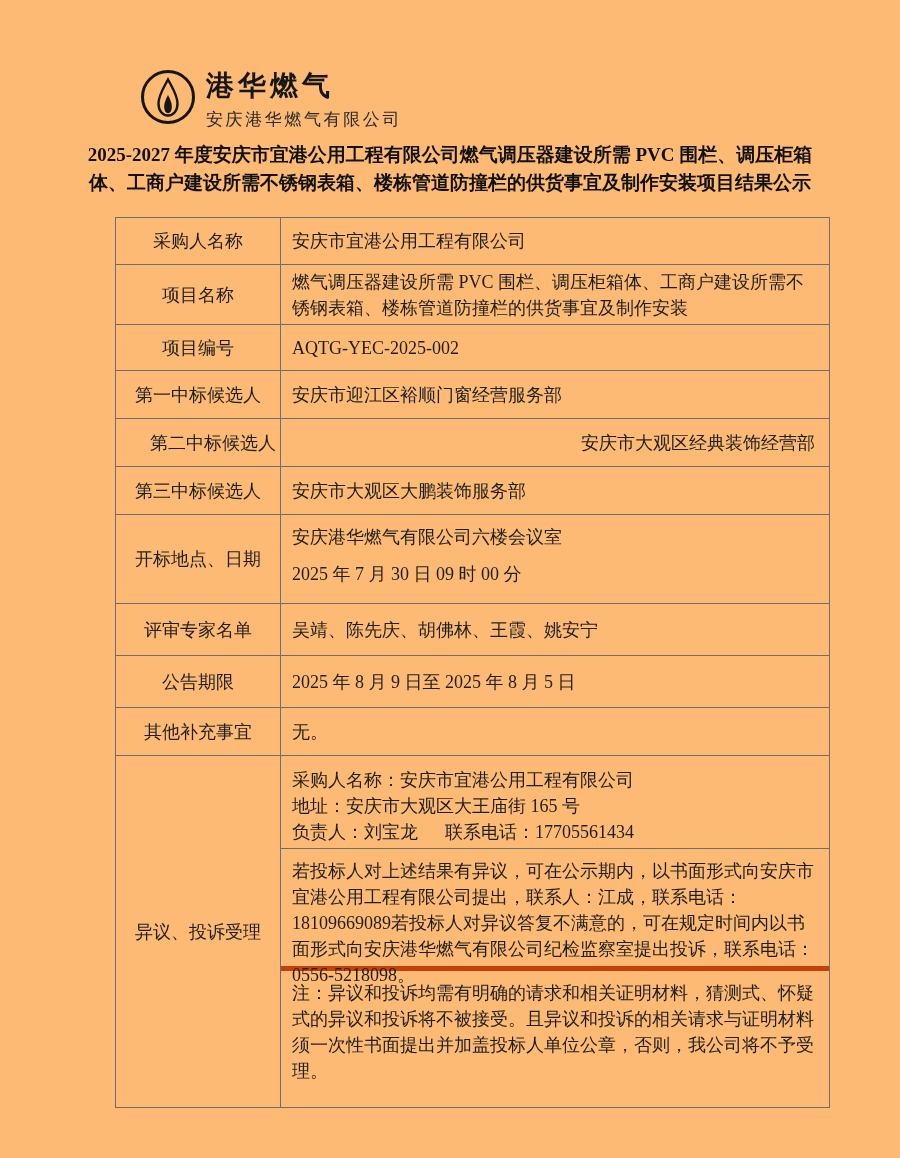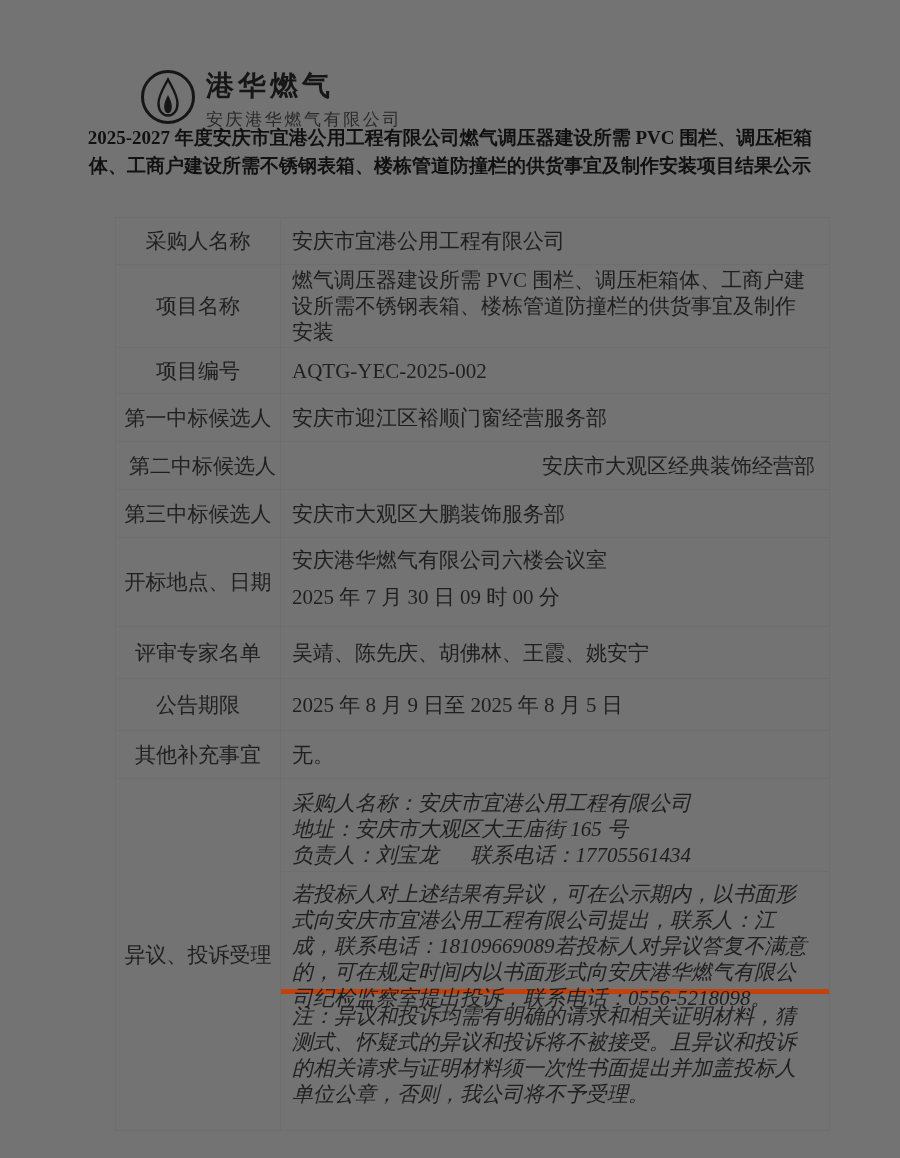--- a/index.html
+++ b/index.html
@@ -1,20 +1,20 @@
 <!DOCTYPE html>
 <html><head>
 <meta charset="utf-8">
 <style>
   html, body { margin: 0; padding: 0; background: #ffffff; }
   .page {
     position: relative;
     width: 900px;
     height: 1158px;
-    background: #737373;
+    background: #fdba74;
     font-family: "Liberation Serif", "DejaVu Serif", serif;
     color: #1f1f1f;
     overflow: hidden;
   }
 
   
   .logo {
     position: absolute;
     left: 139px;
     top: 68px;
@@ -37,38 +37,38 @@
     color: #2a2a2a;
     letter-spacing: 2.6px;
     margin-top: 7px;
     white-space: nowrap;
   }
 
   
   .doc-title {
     position: absolute;
     left: 72px;
-    top: 124px;
+    top: 141px;
     width: 756px;
     text-align: center;
     font-size: 19px;
     font-weight: bold;
     line-height: 28px;
     color: #111111;
   }
 
   
   table.result {
     position: absolute;
     left: 115px;
     top: 217px;
     width: 715px;
     border-collapse: collapse;
     table-layout: fixed;
-    font-size: 21px;
+    font-size: 18px;
     color: #1f1f1f;
   }
   table.result td {
     border: 1px solid #6e6e6e;
     vertical-align: middle;
     line-height: 26px;
   }
   td.lbl {
     width: 156px;
     text-align: center;
@@ -89,21 +89,21 @@
   tr.r8 td { height: 77px; }
   tr.r9 td { height: 47px; }
   tr.r10 td { height: 47px; }
   tr.r11 td { height: 43px; }
   tr.r12 td { height: 347px; }
 
   tr.r8 td.val { vertical-align: top; padding-top: 9px; }
   .venue-line { margin: 0 0 11px 0; }
   .date-line { margin: 0; }
 
-  tr.r12 td.val { padding: 0; vertical-align: top; font-style: italic; }
+  tr.r12 td.val { padding: 0; vertical-align: top; }
   .sub {
     box-sizing: border-box;
     padding: 9px 14px 0 11px;
   }
   .sub1 { height: 93px; border-bottom: 1px solid #6e6e6e; padding-top: 11px; }
   .sub2 { height: 122px; border-bottom: 5px solid #c2410c; }
   .sub3 { height: 132px; }
   .pre { white-space: pre-wrap; }
 </style>
 </head>

